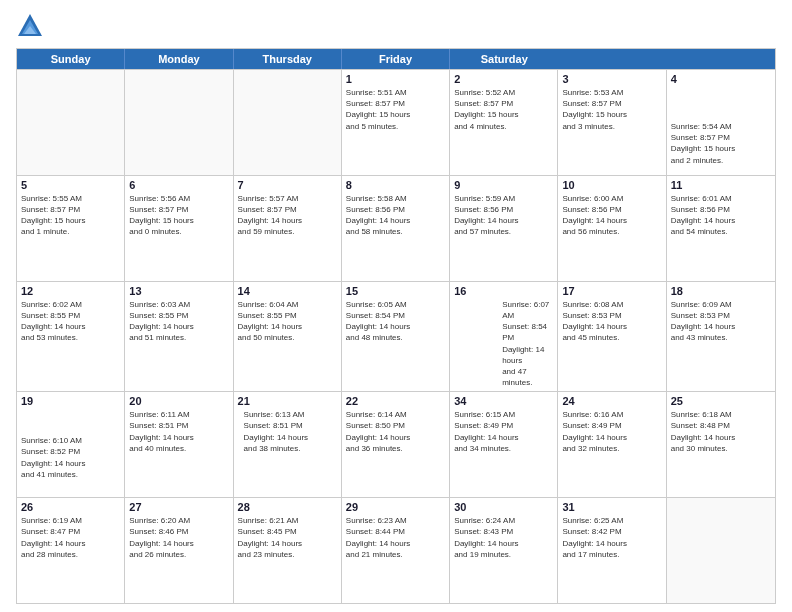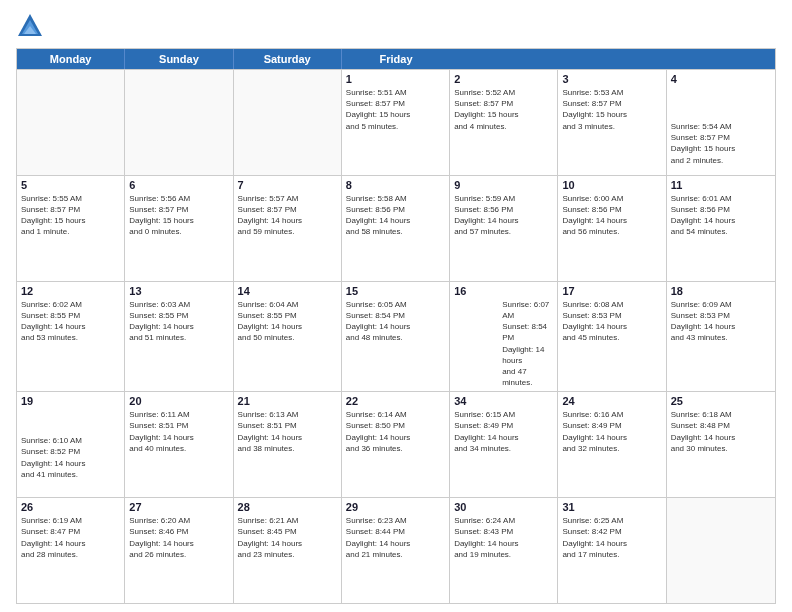--- a/index.html
+++ b/index.html
@@ -131,24 +131,25 @@
       </div>
     </div>
     <div class="title-block">
       <div class="month-title"></div>
       <div class="location"></div>
     </div>
   </div>
 
   <div class="calendar">
     <div class="cal-header-row">
-    <div class="cal-header-cell">Monday</div>
-        <div class="cal-header-cell">Sunday</div>
+    <div class="cal-header-cell">Sunday</div>
+        <div class="cal-header-cell">Monday</div>
+        <div class="cal-header-cell">Thursday</div>
+        <div class="cal-header-cell">Friday</div>
         <div class="cal-header-cell">Saturday</div>
-        <div class="cal-header-cell">Friday</div>
       </div>
     <div class="cal-body">
     <div class="cal-week">
           <div class="cal-cell empty"></div>
           <div class="cal-cell empty"></div>
           <div class="cal-cell empty"></div>
           <div class="cal-cell">
             <span class="day-num">1</span>
             <div class="day-info" style="white-space: pre-line;">Sunrise: 5:51 AM
 Sunset: 8:57 PM
@@ -289,21 +290,21 @@
           </div>
           <div class="cal-cell">
             <span class="day-num">20</span>
             <div class="day-info" style="white-space: pre-line;">Sunrise: 6:11 AM
 Sunset: 8:51 PM
 Daylight: 14 hours
 and 40 minutes.</div>
           </div>
           <div class="cal-cell">
             <span class="day-num">21</span>
-            <div class="day-info" style="white-space: pre-line;">Sunrise: 6:13 AM
+            <div class="day-info" style="white-space: pre-line; margin-left: 6px;">Sunrise: 6:13 AM
 Sunset: 8:51 PM
 Daylight: 14 hours
 and 38 minutes.</div>
           </div>
           <div class="cal-cell">
             <span class="day-num">22</span>
             <div class="day-info" style="white-space: pre-line;">Sunrise: 6:14 AM
 Sunset: 8:50 PM
 Daylight: 14 hours
 and 36 minutes.</div>

